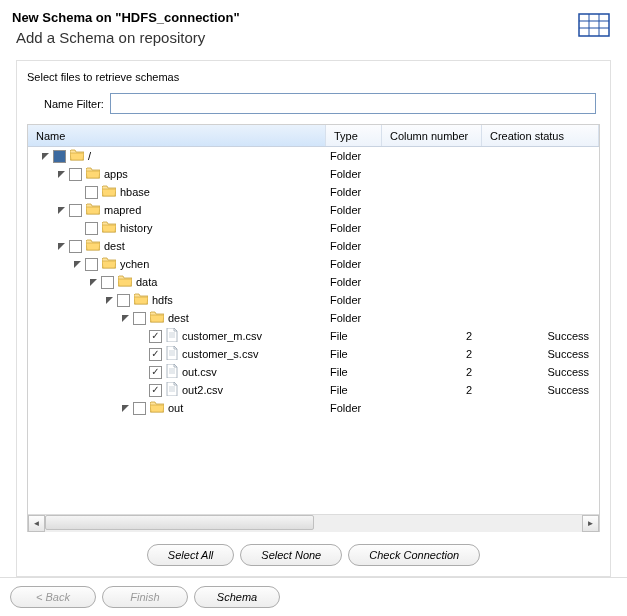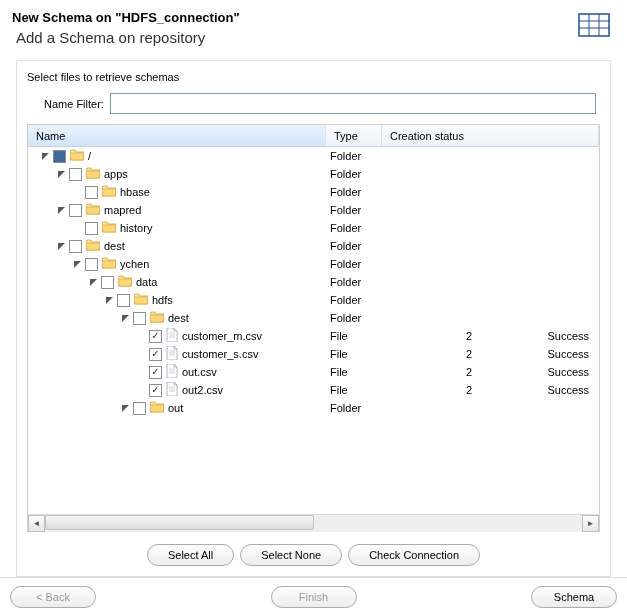--- a/index.html
+++ b/index.html
@@ -35,24 +35,24 @@
 .chk { width: 13px; height: 13px; border: 1px solid #8f8f8f; background: #fff; display: inline-flex; align-items: center; justify-content: center; margin-right: 4px; flex-shrink: 0; }
 .chk.filled { background: #3c6aa0; }
 .chk.check::after { content: "✓"; font-size: 10px; line-height: 1; color: #333; }
 .folder-icon { width: 14px; height: 12px; margin-right: 4px; flex-shrink: 0; }
 .file-icon { width: 12px; height: 14px; margin-right: 4px; flex-shrink: 0; }
 .hscroll { height: 17px; background: #f0f0f0; border-top: 1px solid #dcdcdc; display: flex; align-items: center; }
 .hscroll-btn { width: 17px; height: 17px; background: linear-gradient(#fdfdfd,#e6e6e6); border: 1px solid #c0c0c0; display: flex; align-items: center; justify-content: center; font-size: 8px; color: #555; }
 .hscroll-track { flex: 1; height: 17px; background: #efefef; position: relative; }
 .hscroll-thumb { position: absolute; left: 0; top: 0; height: 15px; width: 50%; background: linear-gradient(#f5f5f5,#dedede); border: 1px solid #c0c0c0; border-radius: 2px; }
 .mid-buttons { display: flex; justify-content: center; gap: 6px; margin-top: 12px; }
-.btn { border: 1px solid #acacac; background: linear-gradient(#fdfdfd, #ededed); padding: 4px 20px; font-size: 11px; border-radius: 11px; cursor: pointer; min-width: 60px; text-align: center; }
+.btn { border: 1px solid #acacac; background: linear-gradient(#fdfdfd, #ededed); padding: 4px 20px; font-size: 11px; border-radius: 11px; cursor: pointer; min-width: 60px; text-align: center; font-style: italic; }
 .btn.disabled { color: #9a9a9a; }
 .btn.primary { border-color: #5a8ed0; box-shadow: 0 0 0 1px rgba(90,142,208,0.35); }
-.footer { border-top: 1px solid #dedede; padding: 8px 10px; display: flex; justify-content: space-between; gap: 6px; margin-top: auto; }
+.footer { border-top: 1px solid #dedede; padding: 8px 10px; display: flex; justify-content: flex-start; gap: 6px; margin-top: auto; }
 .footer .btn { min-width: 86px; }
 </style>
 </head>
 <body>
 
 <div class="dialog">
   <div class="header">
     <div class="header-text">
       <div class="title">New Schema on "HDFS_connection"</div>
       <div class="subtitle">Add a Schema on repository</div>
@@ -72,20 +72,21 @@
     <div class="section-label">Select files to retrieve schemas</div>
     <div class="filter-row">
       <span class="filter-label">Name Filter:</span>
       <input class="filter-input" type="text" value="" style="">
     </div>
 
     <div class="table-wrap">
       <div class="thead">
         <div class="th name">Name</div>
         <div class="th type">Type</div>
+        <div class="th coln">Column number</div>
         <div class="th cstat">Creation status</div>
       </div>
       <div class="tbody" id="tbody">
           <div class="trow">
             <div class="cell name">
               <span class="indent" style="width: 8px;"></span>
               <span class="expander">
                 <svg width="9" height="9" viewBox="0 0 9 9">
                   <path d="M1 1 L8 1 L1 8 Z" fill="#595959"></path>
                 </svg>

